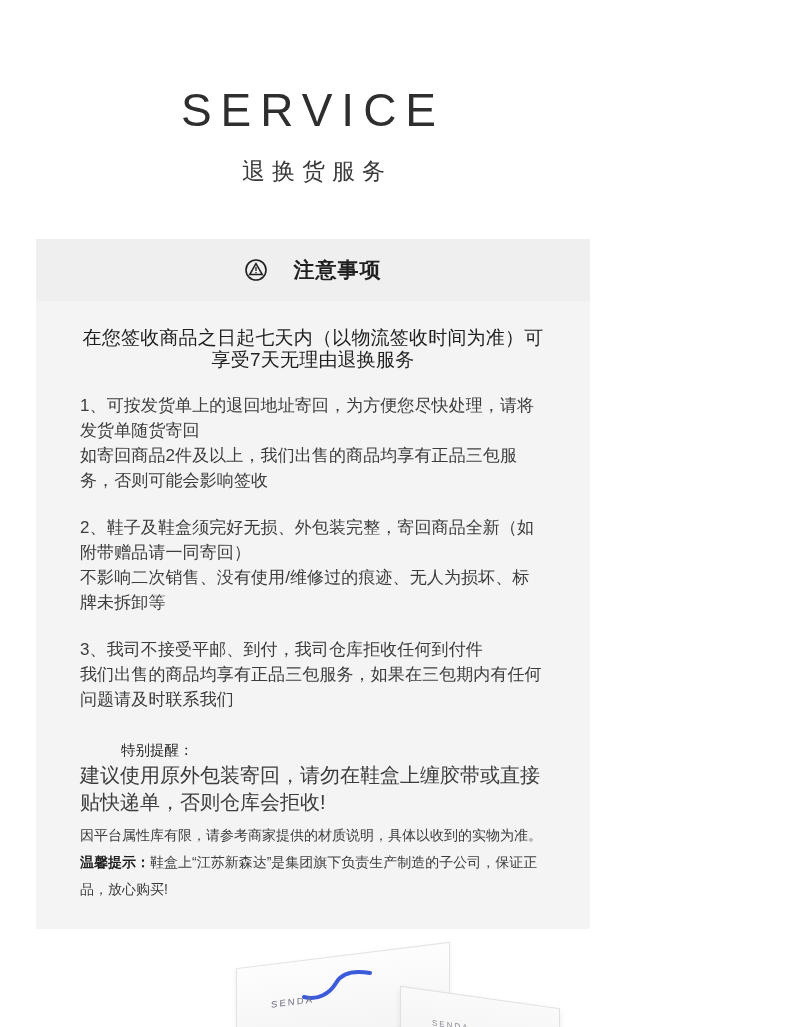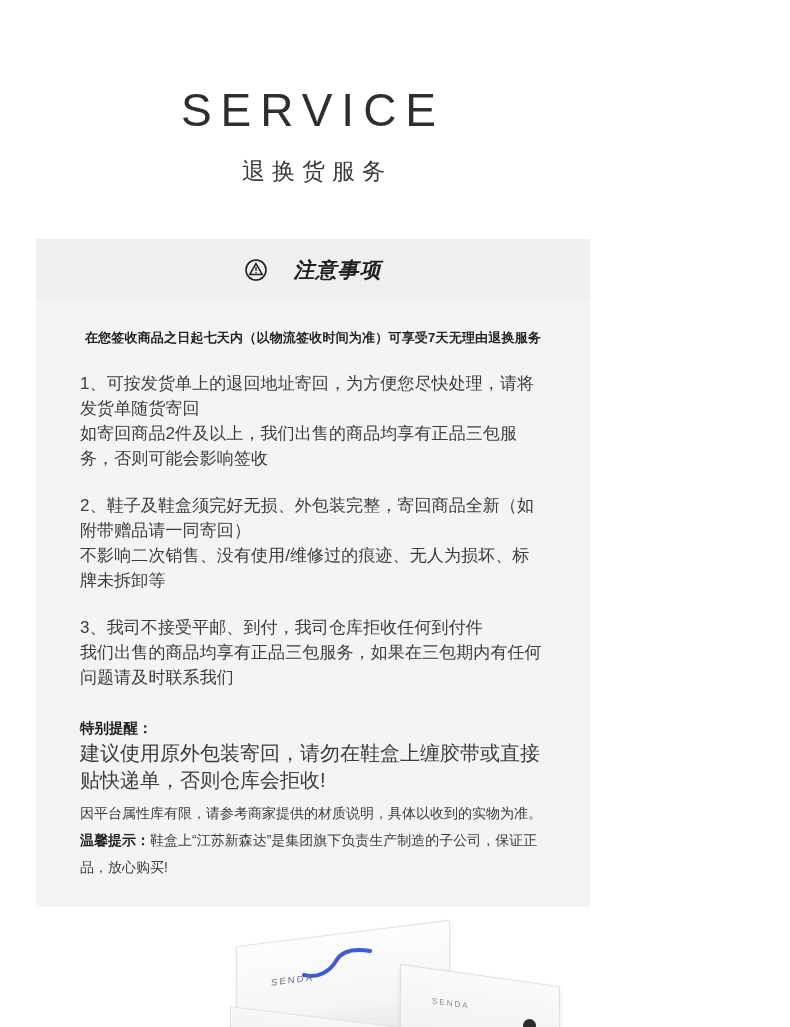--- a/index.html
+++ b/index.html
@@ -49,64 +49,64 @@
     border-radius: 2px;
     padding-bottom: 26px;
   }
   .card-head {
     height: 62px;
     display: flex;
     align-items: center;
     justify-content: center;
     gap: 27px;
     background: #efefef;
-    font-style: italic;
   }
   .warn-icon {
     width: 22px;
     height: 22px;
     display: inline-block;
     position: relative;
   }
   .warn-icon svg { display: block; }
   .card-head-title {
     font-size: 21px;
     font-weight: bold;
     color: #1f1f1f;
     letter-spacing: 1px;
   }
 
   .card-body {
     padding: 26px 44px 0 44px;
   }
   .lead {
     text-align: center;
-    font-size: 13px;
-    font-weight: bold;
+    font-size: 19px;
+    font-weight: normal;
     color: #1f1f1f;
     line-height: 22px;
     letter-spacing: 0.2px;
   }
   .para {
     margin-top: 22px;
     font-size: 17px;
     color: #3c3c3c;
     line-height: 25px;
     letter-spacing: 0.1px;
   }
   .para .line { display: block; }
 
   .special {
     margin-top: 26px;
   }
   .special-title {
     font-size: 14.5px;
-    font-weight: bold;
+    font-weight: normal;
     color: #1f1f1f;
     line-height: 24px;
+    margin-left: 41px;
   }
   .special-line {
     font-size: 20px;
     color: #3c3c3c;
     line-height: 27px;
   }
   .tip {
     margin-top: 6px;
     font-size: 14px;
     color: #3c3c3c;

